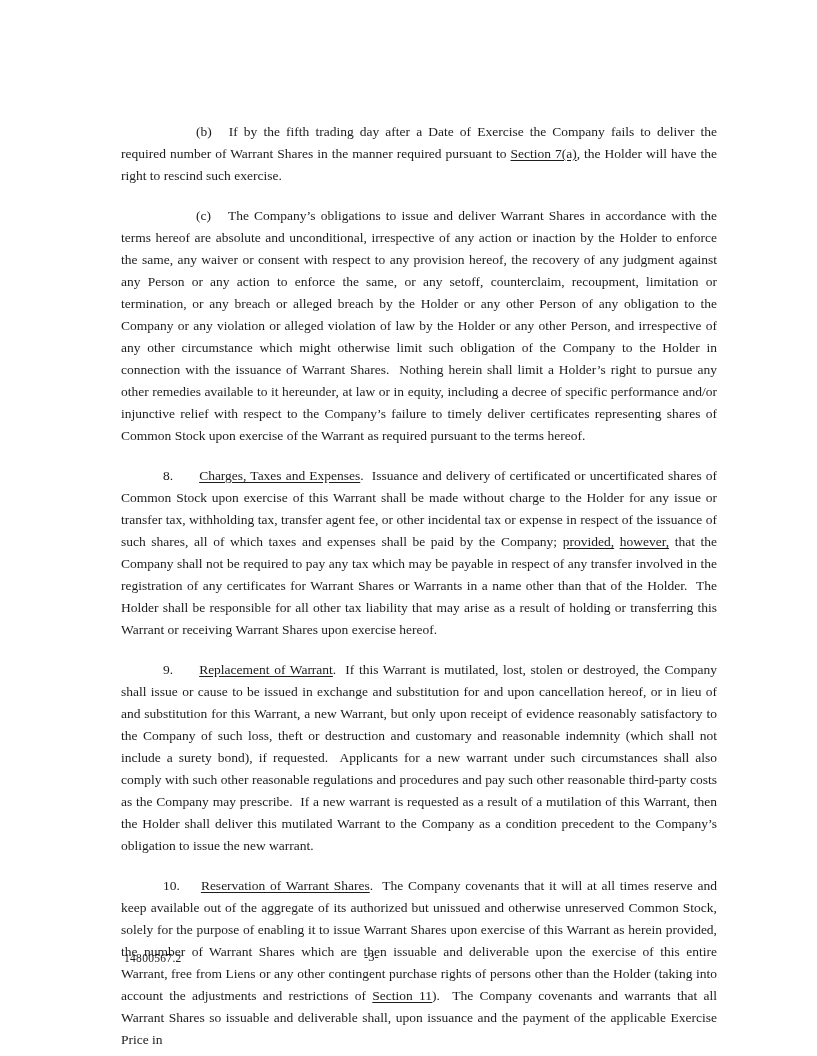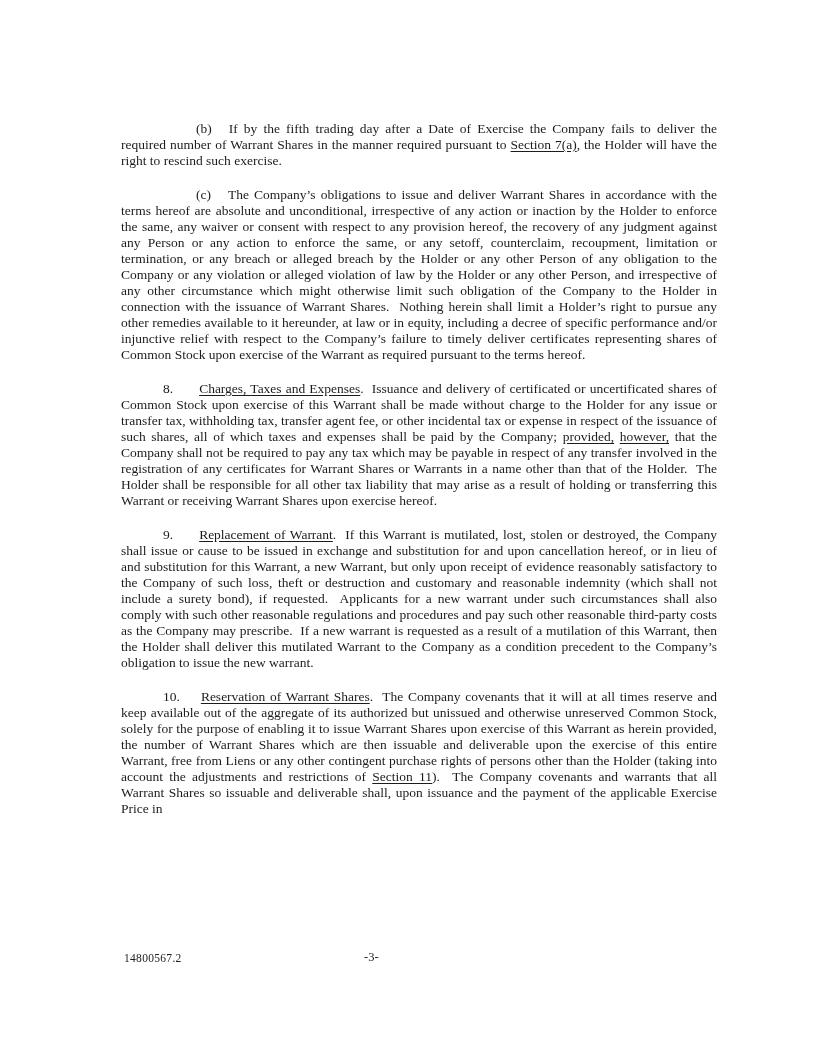--- a/index.html
+++ b/index.html
@@ -17,21 +17,21 @@
     color: #1c1c1c;
   }
   .content {
     position: absolute;
     left: 121px;
     top: 121px;
     width: 596px;
   }
   p.para {
     font-size: 13.5px;
-    line-height: 16px;
+    line-height: 22px;
     text-align: justify;
     margin: 0 0 18px 0;
     color: #1c1c1c;
   }
   p.para.indent-sub { text-indent: 75px; }
   p.para.indent-sec { text-indent: 42px; }
   .tab { display: inline-block; height: 1px; }
   .u { text-decoration: underline; text-underline-offset: 2px; }
   .footer-doc {
     position: absolute;

